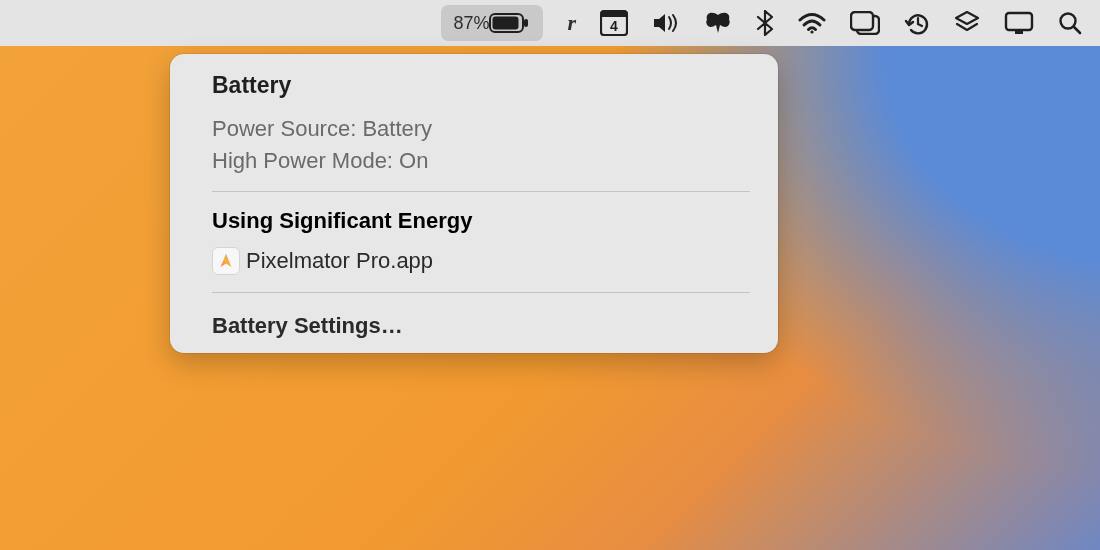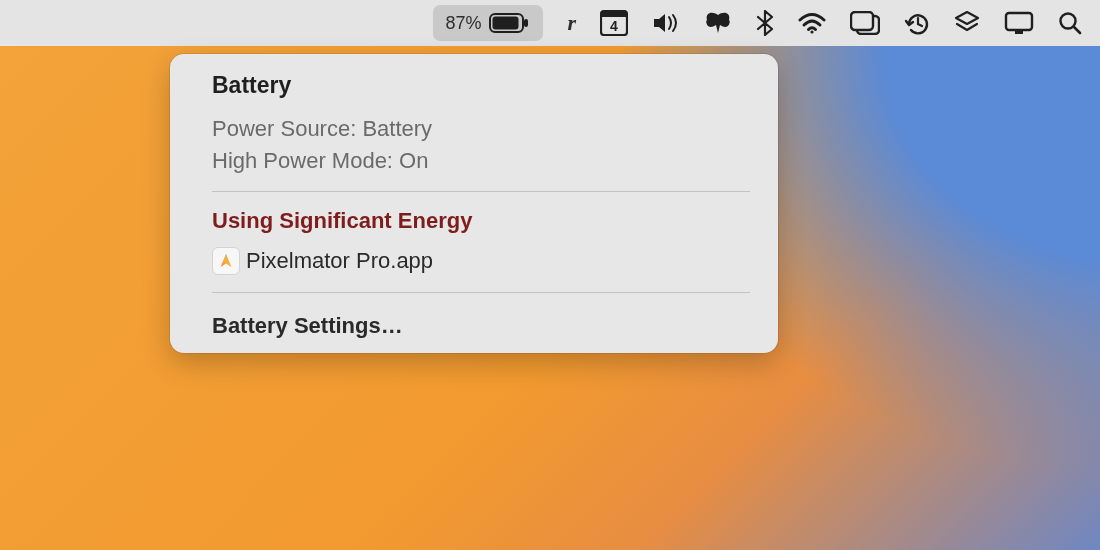--- a/index.html
+++ b/index.html
@@ -28,21 +28,20 @@
       display: flex;
       align-items: center;
       justify-content: center;
       height: 36px;
       cursor: default;
     }
     .mb-svg { display:block; }
     .battery-menu-item {
       display: flex;
       align-items: center;
-      gap: 8px;
       background: #c9c9c9;
       border-radius: 7px;
       padding: 4px 14px 4px 12px;
       height: 36px;
     }
     .battery-pct { font-size: 18px; font-weight: 500; }
     .popover {
       position: absolute;
       top: 54px;
       left: 170px;
@@ -66,21 +65,21 @@
       line-height: 1.45;
     }
     .sep {
       height: 1px;
       background: #c3c3c3;
       margin: 14px 28px;
     }
     .section-title {
       font-size: 22px;
       font-weight: 700;
-      color: #7f1d1d;
+      color: #000000;
       padding: 2px 28px 10px 28px;
     }
     .app-row {
       display: flex;
       align-items: center;
       gap: 6px;
       padding: 0 28px;
       height: 34px;
     }
     .app-icon {

